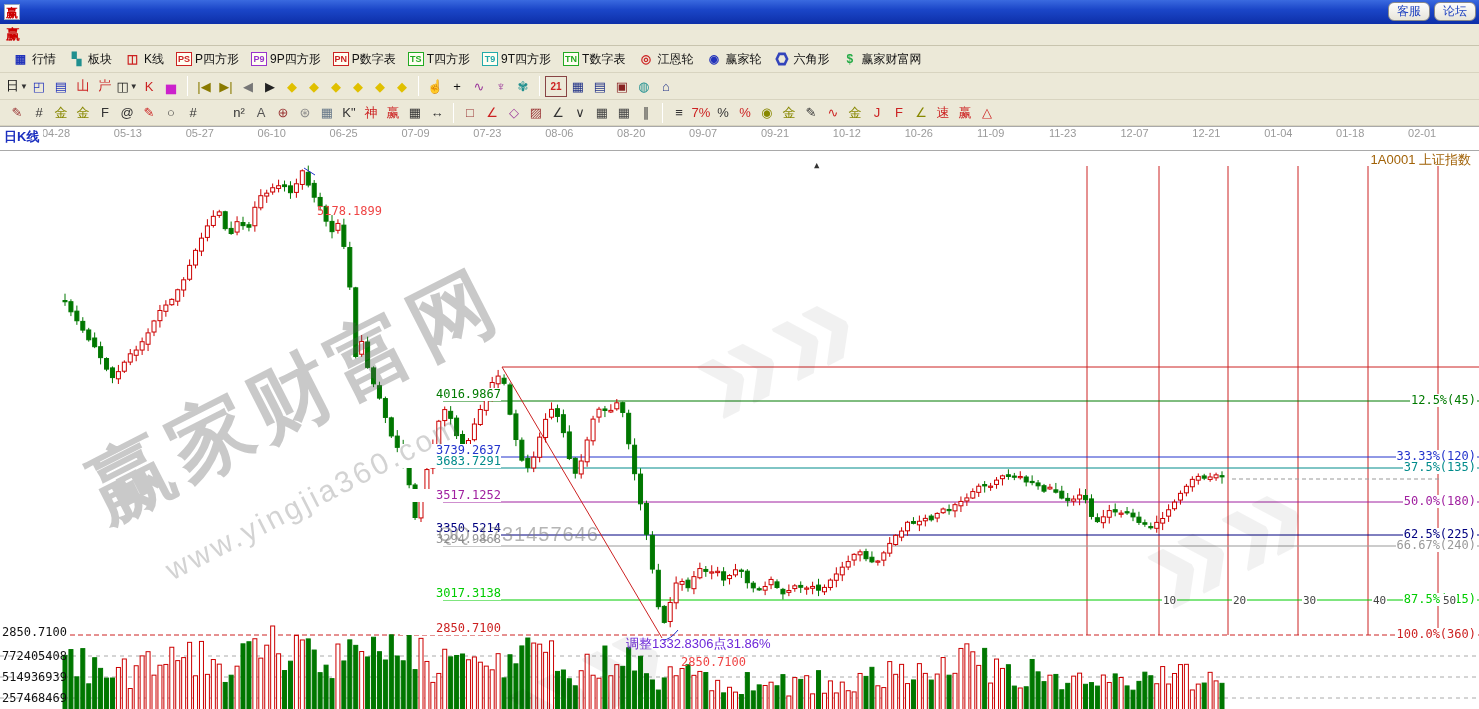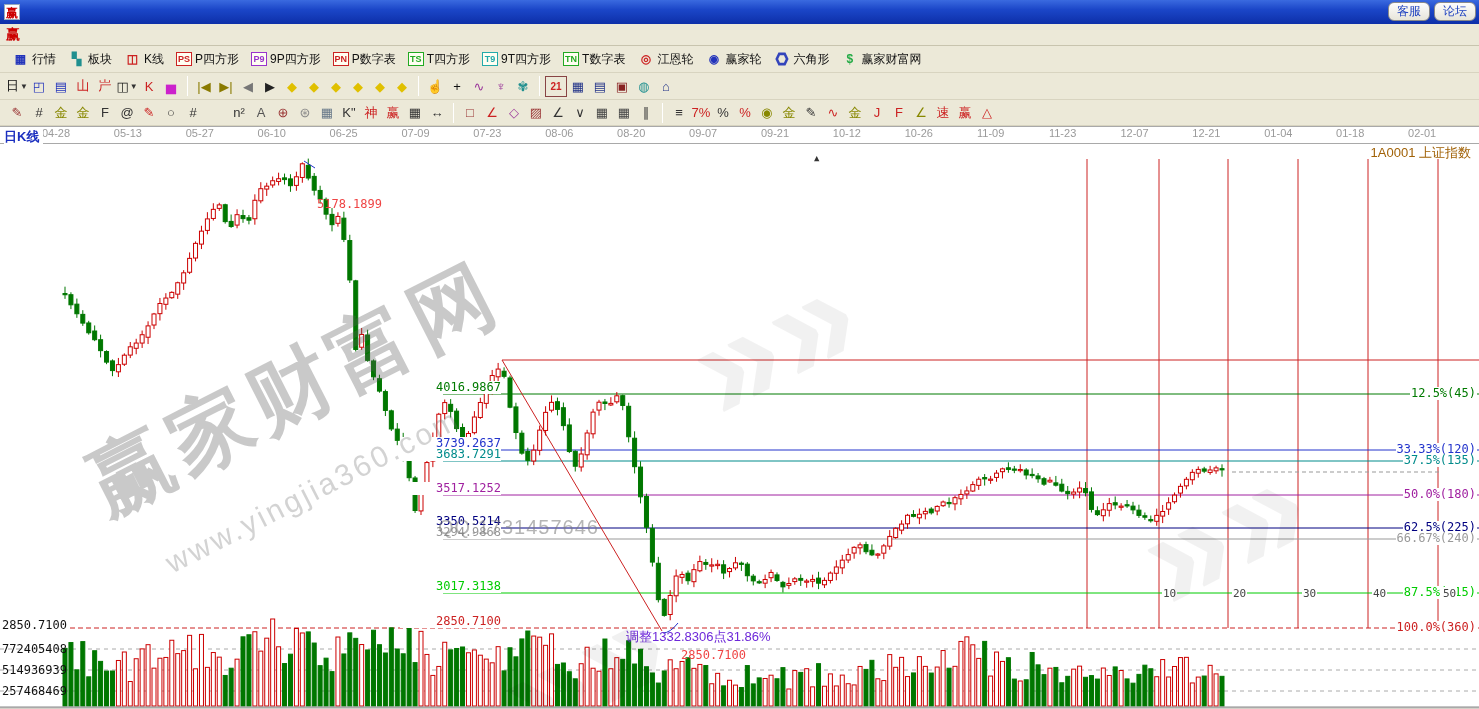--- a/index.html
+++ b/index.html
@@ -37,21 +37,21 @@
     clip-path:polygon(25% 3%,75% 3%,97% 50%,75% 97%,25% 97%,3% 50%); position:relative; }
   .hexa:after { content:""; position:absolute; inset:3px; background:#ece9d8;
     clip-path:polygon(25% 3%,75% 3%,97% 50%,75% 97%,25% 97%,3% 50%); }
   .sep { width:1px; height:20px; background:#b8b4a0; margin:0 5px;
     border-right:1px solid #fff; }
   .icon-btn { width:22px; height:21px; display:inline-flex; align-items:center;
     justify-content:center; border:1px solid transparent; font-size:13px; }
   .dd { font-size:8px; color:#333; margin-left:1px; }
 
   
-  .dateaxis { height:18px; background:#fff; border-top:1px solid #a9a9a9;
+  .dateaxis { height:25px; background:#fff; border-top:1px solid #a9a9a9;
     border-bottom:1px solid #a9a9a9; position:relative; font-size:11px; color:#9a9a9a; }
   .date-tick { position:absolute; top:0; transform:translateX(-50%); line-height:12px; }
   .period-label { position:absolute; left:4px; top:1px; color:#1b2fbf; font-weight:bold;
     font-size:13px; z-index:6; background:#fff; padding-right:4px; }
 
   
   .chart { position:relative; height:563px; background:#fff; overflow:hidden; }
   .chart svg { position:absolute; left:0; top:0; }
   .lbl { position:absolute; font-family:"DejaVu Sans Mono", monospace; font-size:12px;
     line-height:13px; white-space:nowrap; }

